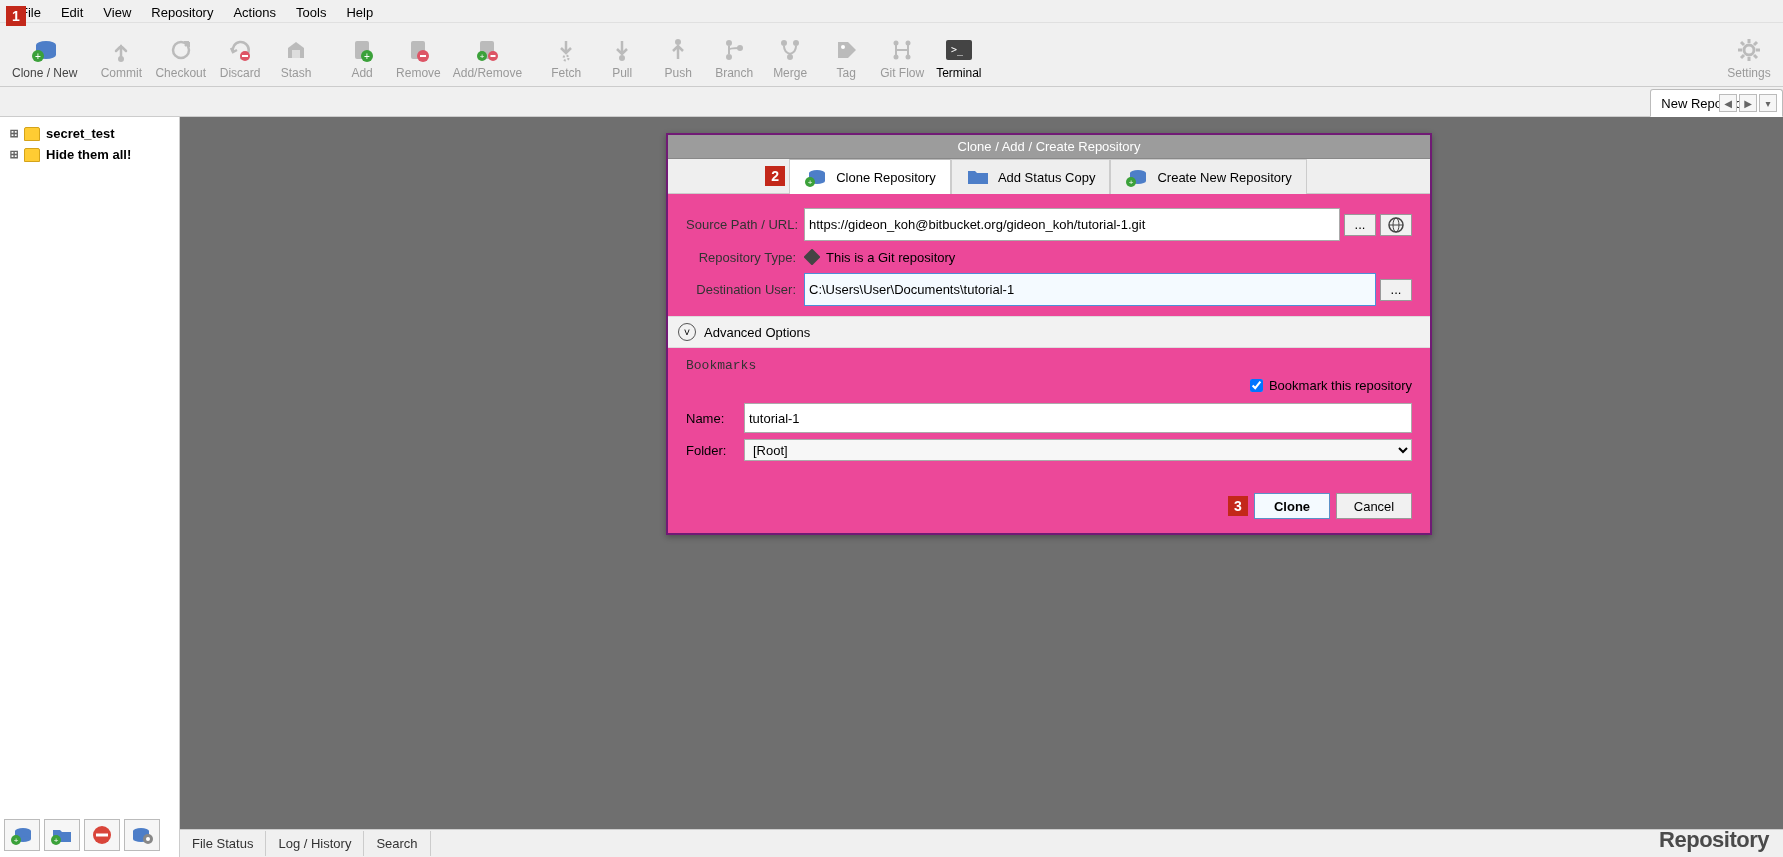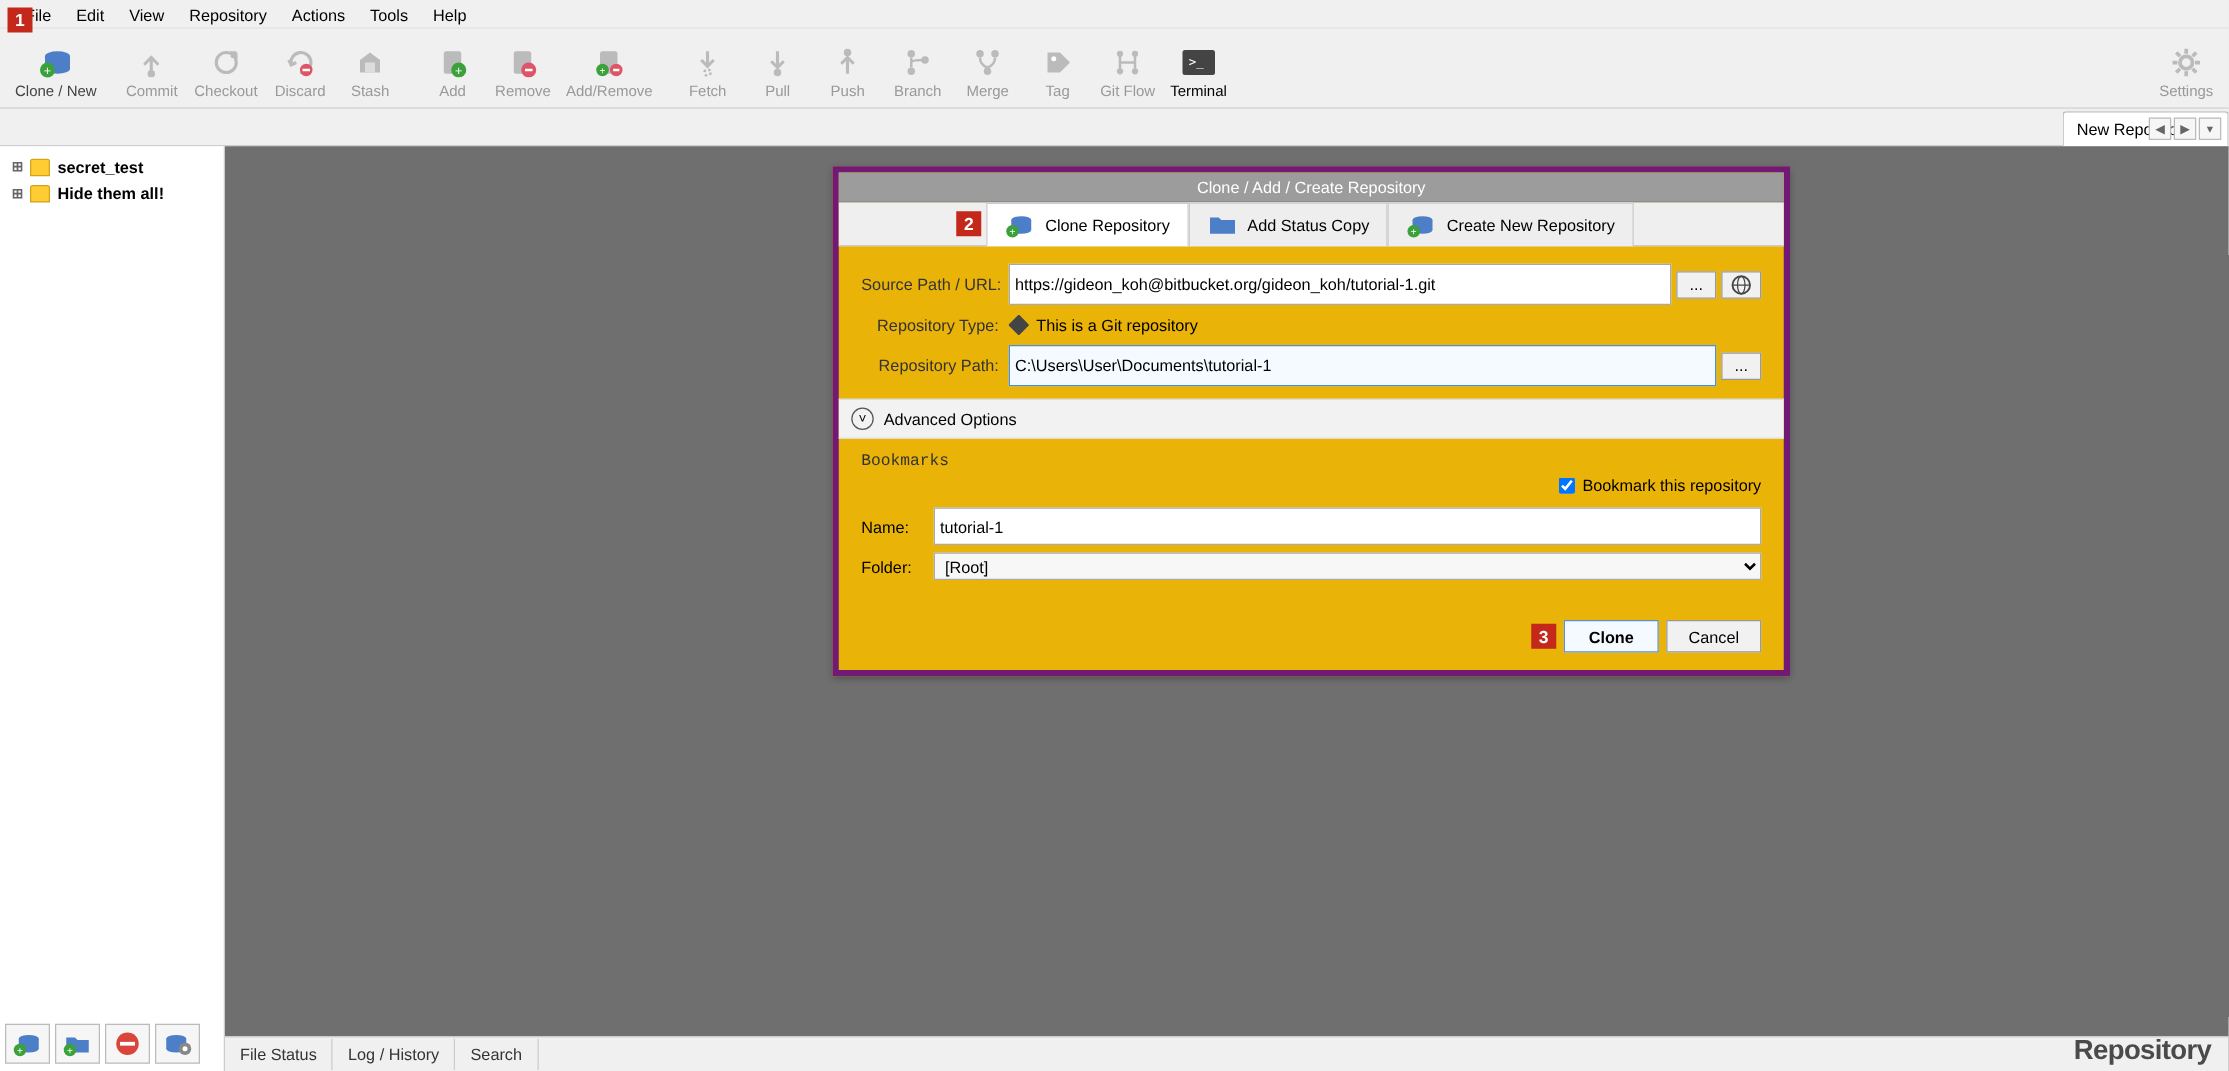--- a/index.html
+++ b/index.html
@@ -42,21 +42,21 @@
   .sb-btn { width:36px; height:32px; border:1px solid #bbb; background:#f6f6f6; display:flex; align-items:center; justify-content:center; }
 
   .main { flex:1; background:#6f6f6f; position:relative; }
 
   
   .statusbar { position:absolute; left:0; right:0; bottom:0; height:28px; background:#f0f0f0; display:flex; align-items:center; border-top:1px solid #ccc; }
   .status-tab { padding:5px 12px; border-right:1px solid #ccc; color:#333; cursor:default; }
   .brand { position:absolute; right:14px; bottom:4px; font-family: Arial, sans-serif; font-size:22px; font-weight:bold; color:#4a4a4a; letter-spacing:-0.5px; }
 
   
-  .dialog { position:absolute; left:486px; top:16px; width:766px; background:#eab308; border:5px solid #701a75; box-shadow:0 2px 6px rgba(0,0,0,0.3); }
+  .dialog { position:absolute; left:486px; top:16px; width:766px; background:#ec4899; border:2px solid #701a75; box-shadow:0 2px 6px rgba(0,0,0,0.3); }
   .dialog-title { background:#9c9c9c; color:#fff; text-align:center; padding:4px 0; font-size:13px; border-bottom:1px solid #888; }
   .dlg-tabs { display:flex; justify-content:center; border-bottom:1px solid #ccc; background:#efefef; }
   .dlg-tab { display:flex; align-items:center; gap:8px; padding:6px 14px; border:1px solid #ccc; border-bottom:none; background:#eee; margin-bottom:-1px; cursor:default; }
   .dlg-tab.active { background:#fff; border-top:1px solid #bbb; }
   .dlg-tab .ticon { width:24px; height:22px; display:flex; align-items:center; justify-content:center; }
 
   .dlg-body { padding:14px 18px 10px 18px; }
   .form-row { display:flex; align-items:center; margin-bottom:8px; }
   .form-label { width:110px; text-align:right; margin-right:8px; color:#333; white-space:nowrap; }
   .form-input { flex:1; }
@@ -411,21 +411,21 @@
             <div class="form-label">Repository Type:</div>
             <span class="git-ico">
                 <svg width="16" height="16">
                   <rect x="2" y="2" width="12" height="12" transform="rotate(45 8 8)" fill="#444"></rect>
                 </svg>
               </span>
             <span>This is a Git repository</span>
           </div>
 
           <div class="form-row">
-            <div class="form-label">Repository Path:</div>
+            <div class="form-label">Destination User:</div>
             <div class="form-input"><input type="text" class="focused" value="C:\Users\User\Documents\tutorial-1" style=""></div>
             <div class="tiny-btn">...</div>
           </div>
 
           <div class="advanced-bar">
             <span class="adv-toggle">˅</span>
             <span>Advanced Options</span>
           </div>
 
           <div class="bookmarks">

